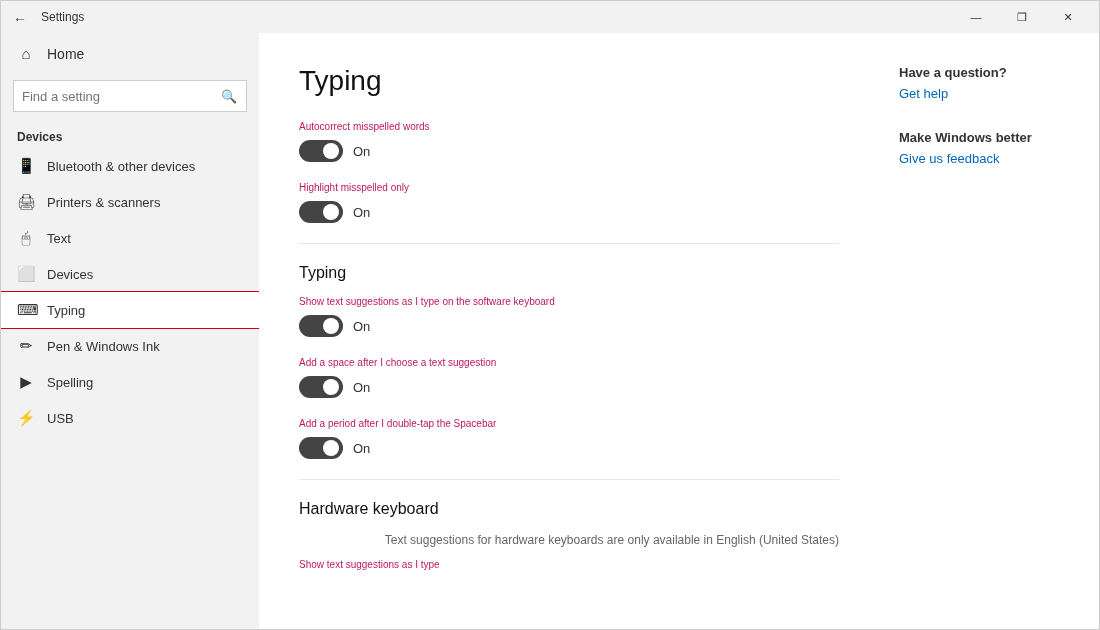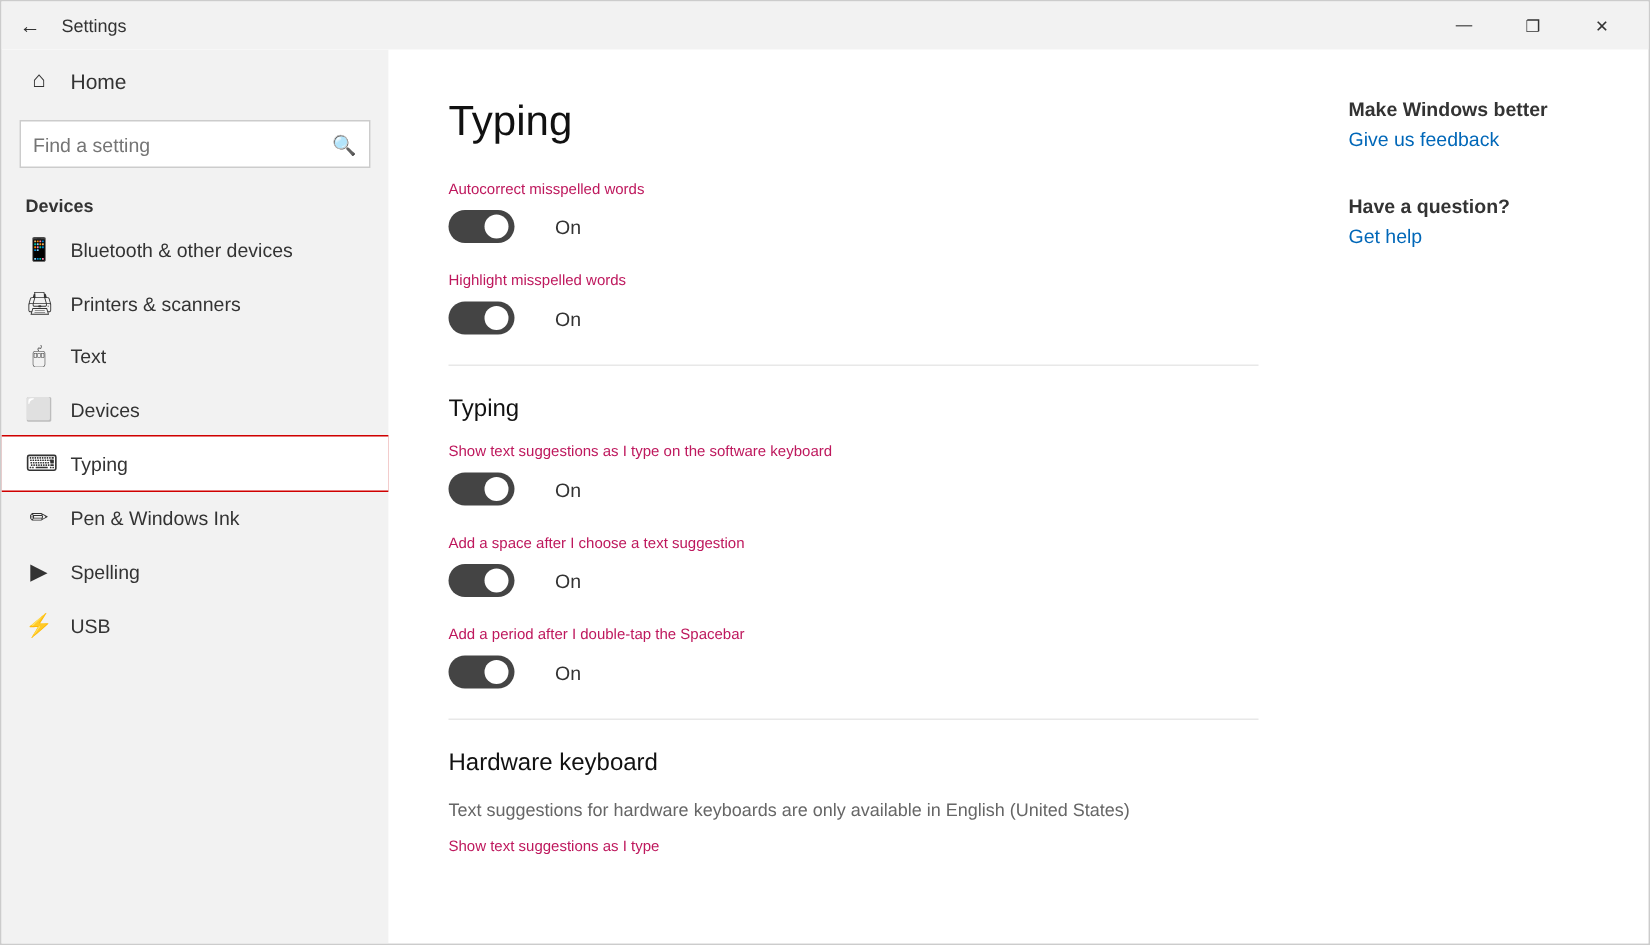--- a/index.html
+++ b/index.html
@@ -154,21 +154,21 @@
       margin-bottom: 20px;
     }
     .setting-label {
       font-size: 10px;
       color: #be185d;
       margin-bottom: 8px;
     }
     .toggle-row {
       display: flex;
       align-items: center;
-      gap: 27px;
+      gap: 10px;
     }
     .toggle {
       width: 44px;
       height: 22px;
       border-radius: 11px;
       background: #444;
       position: relative;
       cursor: pointer;
       flex-shrink: 0;
     }
@@ -185,20 +185,21 @@
     }
     .toggle-label {
       font-size: 13px;
       color: #333;
     }
     .setting-description {
       font-size: 12px;
       color: #666;
       margin-bottom: 10px;
       line-height: 1.4;
+      text-align: right;
     }
     .divider {
       height: 1px;
       background: #e8e8e8;
       margin: 18px 0;
     }
     
     .right-panel {
       width: 220px;
       padding: 32px 20px;
@@ -306,21 +307,21 @@
 
           <div class="setting-row">
             <div class="setting-label">Autocorrect misspelled words</div>
             <div class="toggle-row">
               <div class="toggle"></div>
               <span class="toggle-label">On</span>
             </div>
           </div>
 
           <div class="setting-row">
-            <div class="setting-label">Highlight misspelled words</div>
+            <div class="setting-label">Highlight misspelled only</div>
             <div class="toggle-row">
               <div class="toggle"></div>
               <span class="toggle-label">On</span>
             </div>
           </div>
         </div>
 
         <div class="divider"></div>
 
         <div>
@@ -359,23 +360,23 @@
 
           <div class="setting-row">
             <div class="setting-label">Show text suggestions as I type</div>
 
           </div>
         </div>
       </div>
 
       <div class="right-panel">
         <div class="help-section">
+          <div class="help-title">Have a question?</div>
+          <a class="help-link">Get help</a>
+        </div>
+        <div class="help-section">
           <div class="help-title">Make Windows better</div>
           <a class="help-link">Give us feedback</a>
-        </div>
-        <div class="help-section">
-          <div class="help-title">Have a question?</div>
-          <a class="help-link">Get help</a>
         </div>
       </div>
     </div>
   </div>
 </div>
 
 </body></html>

